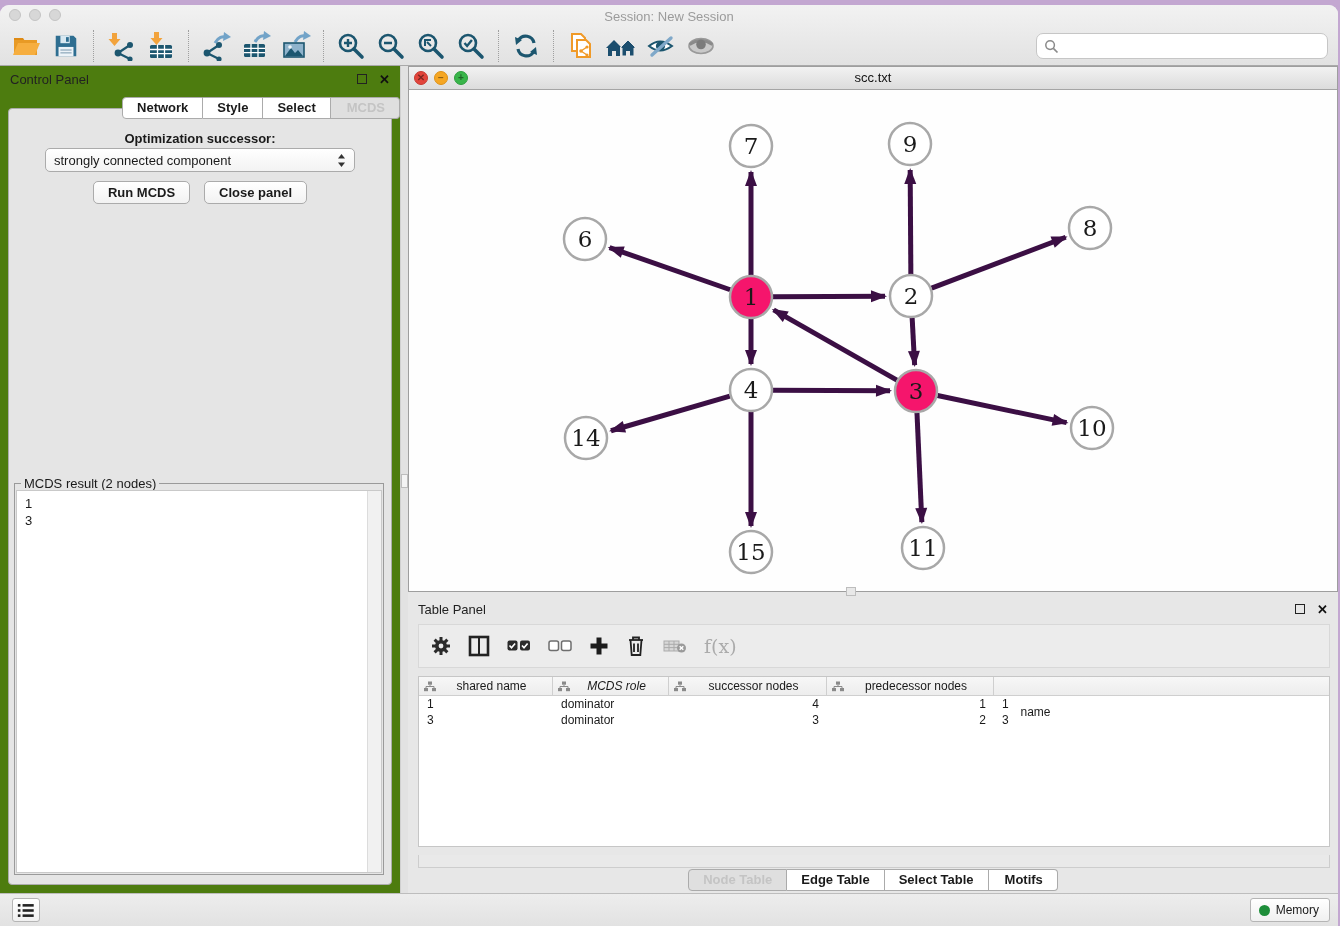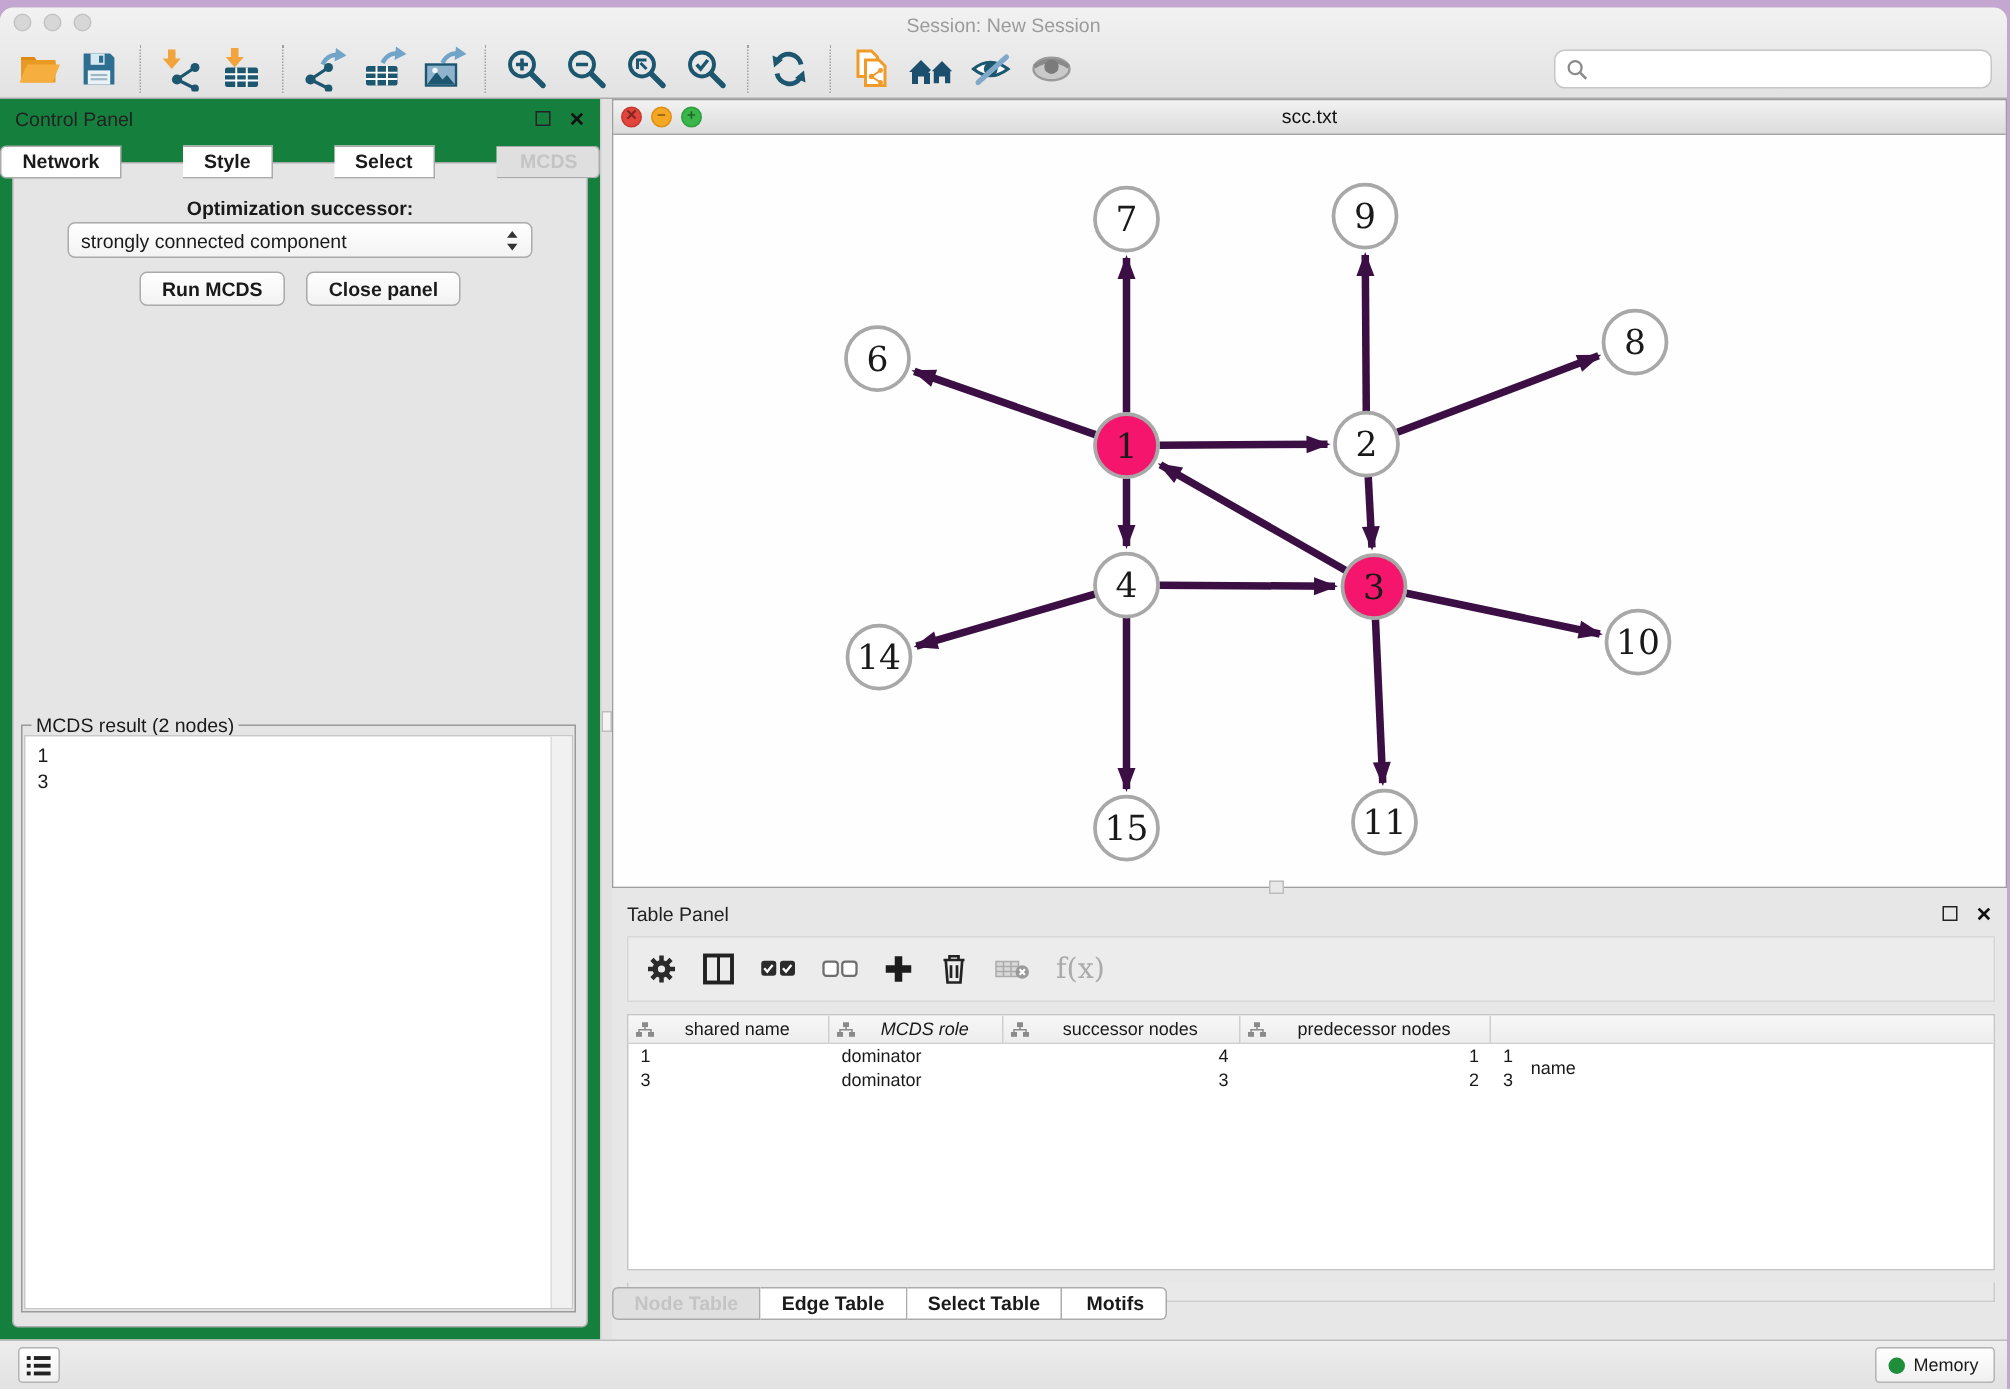--- a/index.html
+++ b/index.html
@@ -14,31 +14,31 @@
   .traffic-inactive { position:absolute; left:9px; top:4px; display:flex; gap:8px; }
   .traffic-inactive span { width:12px; height:12px; border-radius:50%; background:#D7D7D7; border:1px solid #C3C3C3; }
   .win-title { text-align:center; line-height:23px; color:#9B9B9B; font-size:13px; }
   .toolbar { display:flex; align-items:center; height:38px; padding-left:6px; }
   .tbtn { width:40px; height:34px; display:flex; align-items:center; justify-content:center; }
   .sep { width:1px; height:32px; border-left:1px dotted #9F9F9F; margin:0 7px; }
   .searchbox { position:absolute; right:10px; top:28px; width:292px; height:26px; background:#fff; border:1px solid #C6C6C6; border-radius:7px; display:flex; align-items:center; padding-left:7px; }
 
   
   .main { position:absolute; top:61px; left:0; right:0; bottom:33px; }
-  .control-panel { position:absolute; left:0; top:0; width:400px; bottom:0; background:#15803d; }
+  .control-panel { position:absolute; left:0; top:0; width:400px; bottom:0; background:#4d7c0f; }
   .v-divider { position:absolute; left:400px; top:0; width:8px; bottom:0; background:#E2E2E2; border-left:1px solid #D0D0D0; }
   .v-handle { position:absolute; top:408px; left:0; width:7px; height:14px; background:#F4F4F4; border:1px solid #BDBDBD; }
   .right-col { position:absolute; left:408px; right:0; top:0; bottom:0; }
 
   
   .panel-header { height:26px; display:flex; align-items:center; padding:0 10px; }
   .panel-title { flex:1; font-size:13px; color:#222; }
   .float-icon { width:10px; height:10px; border:1.6px solid #222; display:inline-block; margin-right:12px; }
   .close-x { font-weight:bold; font-size:13px; color:#111; }
-  .cp-tabs { position:absolute; top:31px; left:0; width:100%; display:flex; justify-content:space-between; z-index:3; }
+  .cp-tabs { position:absolute; top:31px; left:0; width:100%; display:flex; justify-content:flex-end; z-index:3; }
   .tab { height:22px; line-height:20px; padding:0 14px; background:#fff; border:1px solid #ABABAB; border-left:none; font-weight:bold; font-size:13px; }
   .tab:first-child { border-left:1px solid #ABABAB; border-radius:4px 0 0 4px; }
   .tab:last-child { border-radius:0 4px 4px 0;padding-left:16px; }
   .tab.active { background:#DFDFDF; color:#C4C4C4; }
   .cp-group { position:absolute; left:8px; right:8px; top:42px; bottom:8px; background:#E5E5E5; border:1px solid #ACACAC; border-radius:4px; }
   .opt-label { text-align:center; margin-top:22px; font-weight:bold; font-size:13px; }
   .dropdown { position:absolute; left:36px; right:36px; top:39px; height:24px; background:linear-gradient(#fff,#F3F3F3); border:1px solid #ABABAB; border-radius:5px; display:flex; align-items:center; padding:0 8px; font-size:13px; }
   .dd-chev { margin-left:auto; }
   .btn-row { position:absolute; top:72px; left:0; width:100%; display:flex; justify-content:center; gap:14px; }
   .btn { height:23px; padding:0 14px; background:linear-gradient(#fff,#F2F2F2); border:1px solid #ABABAB; border-radius:5px; font-weight:bold; font-size:13px; line-height:21px; }
@@ -67,21 +67,21 @@
   .tp-toolbar { position:absolute; left:10px; right:8px; top:28px; height:44px; background:#ECECEC; border:1px solid #D8D8D8; display:flex; align-items:center; padding-left:12px; gap:17px; }
   .tp-ic { display:flex; align-items:center; justify-content:center; }
   .fx-label { font-family:"DejaVu Serif", serif; font-size:19px; color:#ABABAB; }
   .tbl { position:absolute; left:10px; right:8px; top:80px; bottom:46px; background:#fff; border:1px solid #C6C6C6; overflow:hidden; }
   .tbl-header { display:flex; height:19px; background:linear-gradient(#F7F7F7,#EDEDED); border-bottom:1px solid #CFCFCF; }
   .th { display:flex; align-items:center; border-right:1px solid #CFCFCF; padding:0 5px; font-size:12px; }
   .th .th-label { flex:1; text-align:center; }
   .tbl-row { display:flex; height:16px; font-size:12px; }
   .td { padding:0 8px; overflow:hidden; white-space:nowrap; line-height:16px; }
   .hscroll { position:absolute; left:10px; right:8px; bottom:25px; height:13px; background:#E9E9E9; border:1px solid #CDCDCD; border-top:none; }
-  .tp-tabs { position:absolute; left:0; width:100%; bottom:13px; display:flex; }
+  .tp-tabs { position:absolute; left:0; width:100%; bottom:2px; display:flex; justify-content:center; }
 
   
   .statusbar { position:absolute; left:0; right:0; bottom:0; height:33px; background:linear-gradient(#EDEDED,#E2E2E2); border-top:1px solid #BDBDBD; }
   .sb-btn { position:absolute; left:12px; top:4px; width:28px; height:24px; background:linear-gradient(#fff,#F0F0F0); border:1px solid #B5B5B5; border-radius:3px; display:flex; align-items:center; justify-content:center; }
   .mem-btn { position:absolute; right:8px; top:4px; height:24px; padding:0 10px 0 8px; background:linear-gradient(#fff,#F0F0F0); border:1px solid #B5B5B5; border-radius:3px; display:flex; align-items:center; gap:6px; font-size:12px; }
   .mem-dot { width:11px; height:11px; border-radius:50%; background:#1E8E3A; }
 </style>
 </head>
 <body>
 

